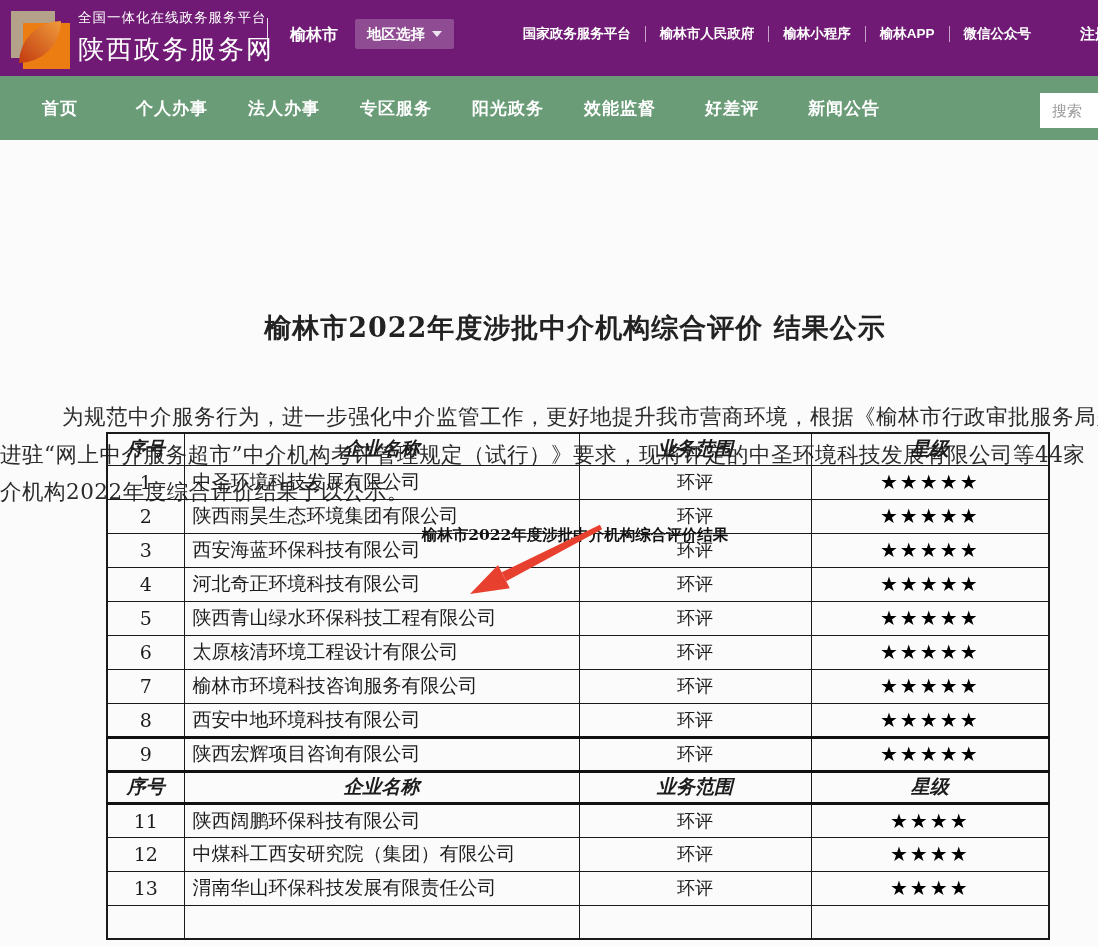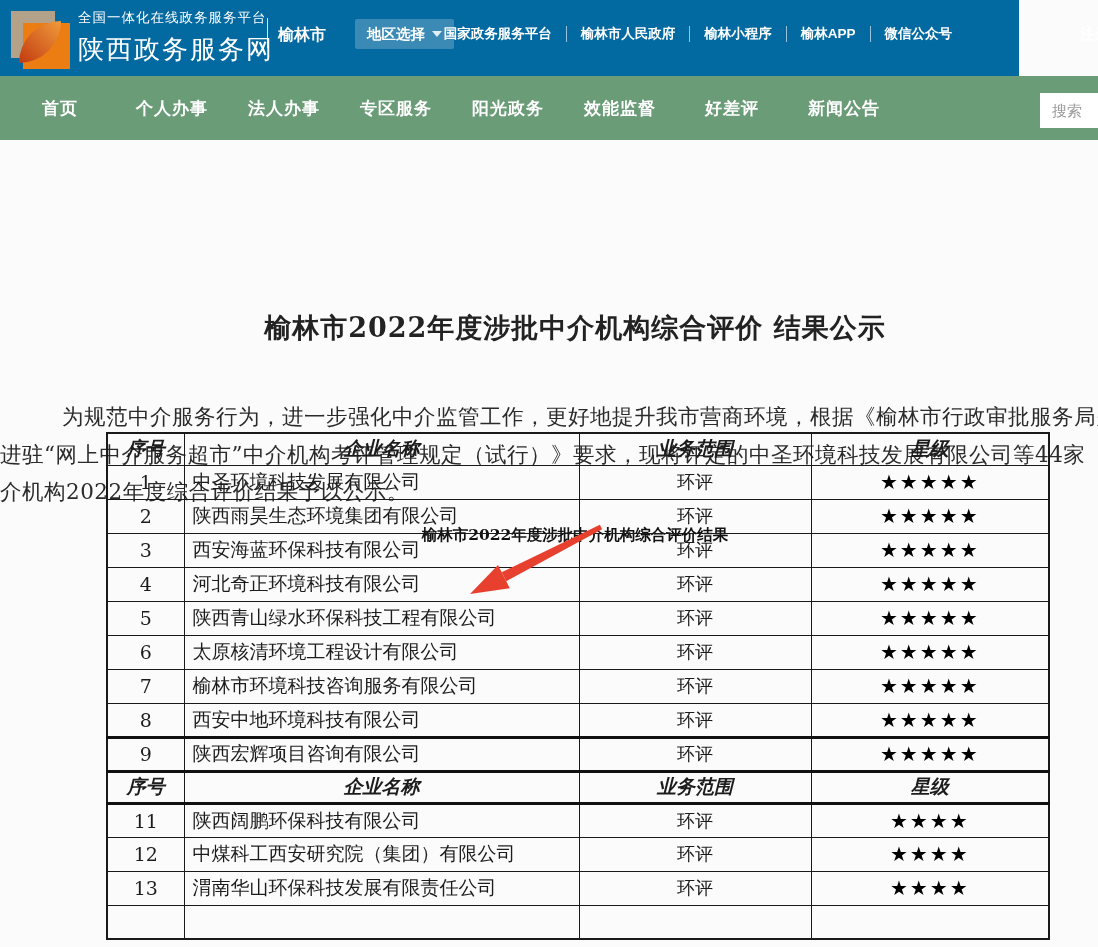--- a/index.html
+++ b/index.html
@@ -1,29 +1,29 @@
 <!DOCTYPE html>
 <html><head>
 <meta charset="utf-8">
 <style>
   * { margin:0; padding:0; box-sizing:border-box; }
   html,body { width:1098px; height:947px; overflow:hidden; background:#fbfbfb;
               font-family:"Liberation Sans", sans-serif; }
   
-  .topbar { position:absolute; left:0; top:0; width:1019px; height:76px; background:#0369a1; }
+  .topbar { position:absolute; left:0; top:0; width:1098px; height:76px; background:#701a75; }
   .logo { position:absolute; left:9px; top:5px; width:64px; height:66px; }
   .logo .sq-tan { position:absolute; left:2px; top:6px; width:44px; height:47px; background:#b4a18a; }
   .logo .sq-orange { position:absolute; left:14px; top:18px; width:47px; height:46px; background:#ec7d12; }
   .logo .leaf { position:absolute; left:10px; top:16px; width:42px; height:42px;
                 background:linear-gradient(45deg,#c23a10,#f09b3a); border-radius:100% 0 100% 0; }
   .brand { position:absolute; left:78px; top:9px; color:#fff; }
   .brand .platform { font-size:13.5px; letter-spacing:1px; }
   .brand .site { font-size:26px; letter-spacing:2px; margin-top:5px; }
   .vdivider { position:absolute; left:267px; top:18px; width:1px; height:30px; background:rgba(255,255,255,.85); }
-  .city { position:absolute; left:278px; top:25px; color:#fff; font-size:16px; font-weight:700; }
+  .city { position:absolute; left:290px; top:25px; color:#fff; font-size:16px; font-weight:700; }
   .region-btn { position:absolute; left:355px; top:19px; height:30px; padding:0 12px;
                 background:rgba(255,255,255,.22); color:#fff; font-size:14.5px; font-weight:700;
                 border:none; border-radius:2px; display:flex; align-items:center; gap:7px; cursor:pointer; }
   .region-btn .caret { width:0; height:0; border-left:5px solid transparent; border-right:5px solid transparent;
                 border-top:6px solid rgba(255,255,255,.85); }
   .toplinks { position:absolute; top:26px; right:53px; display:flex; align-items:center; }
   .toplinks a { color:#fff; font-size:13.5px; font-weight:700; text-decoration:none; padding:0 14px;
                 border-left:1px solid rgba(255,255,255,.6); white-space:nowrap; line-height:16px; }
   .toplinks a:first-child { border-left:none; }
   .register { position:absolute; left:1080px; top:25px; color:#fff; font-size:15px; font-weight:700;

